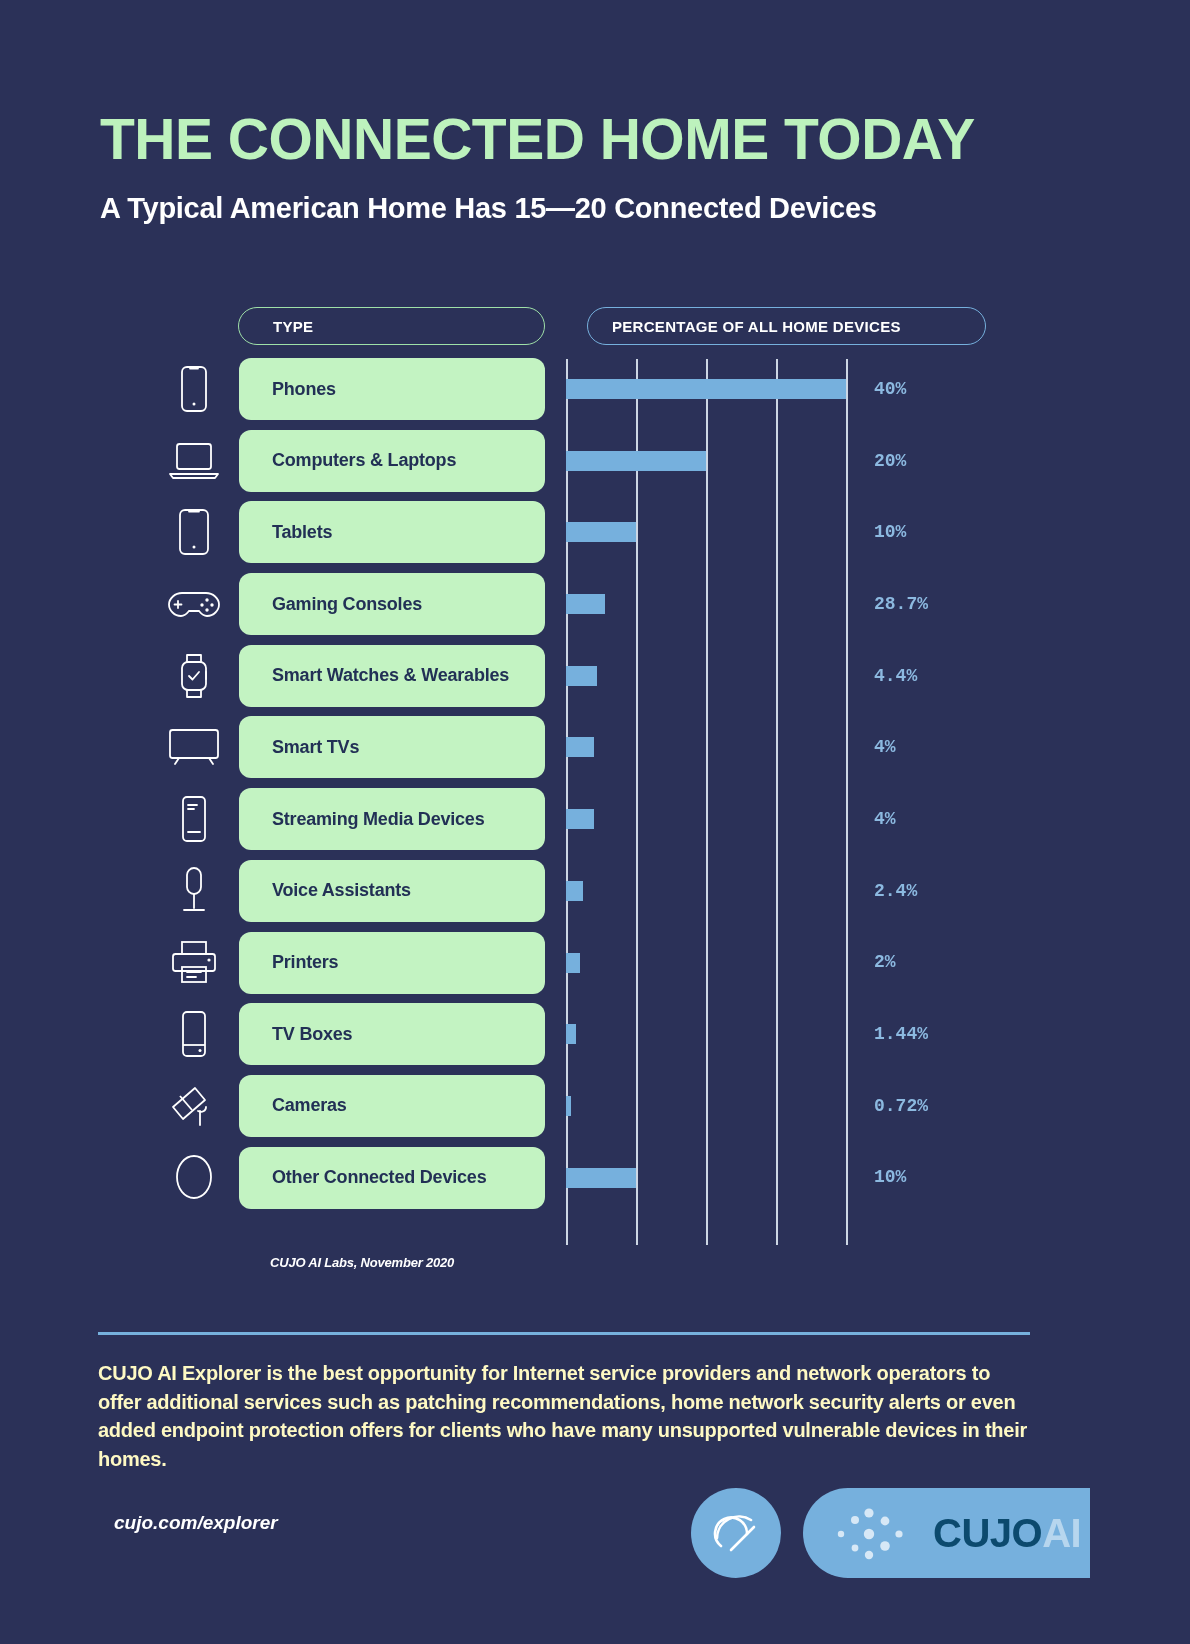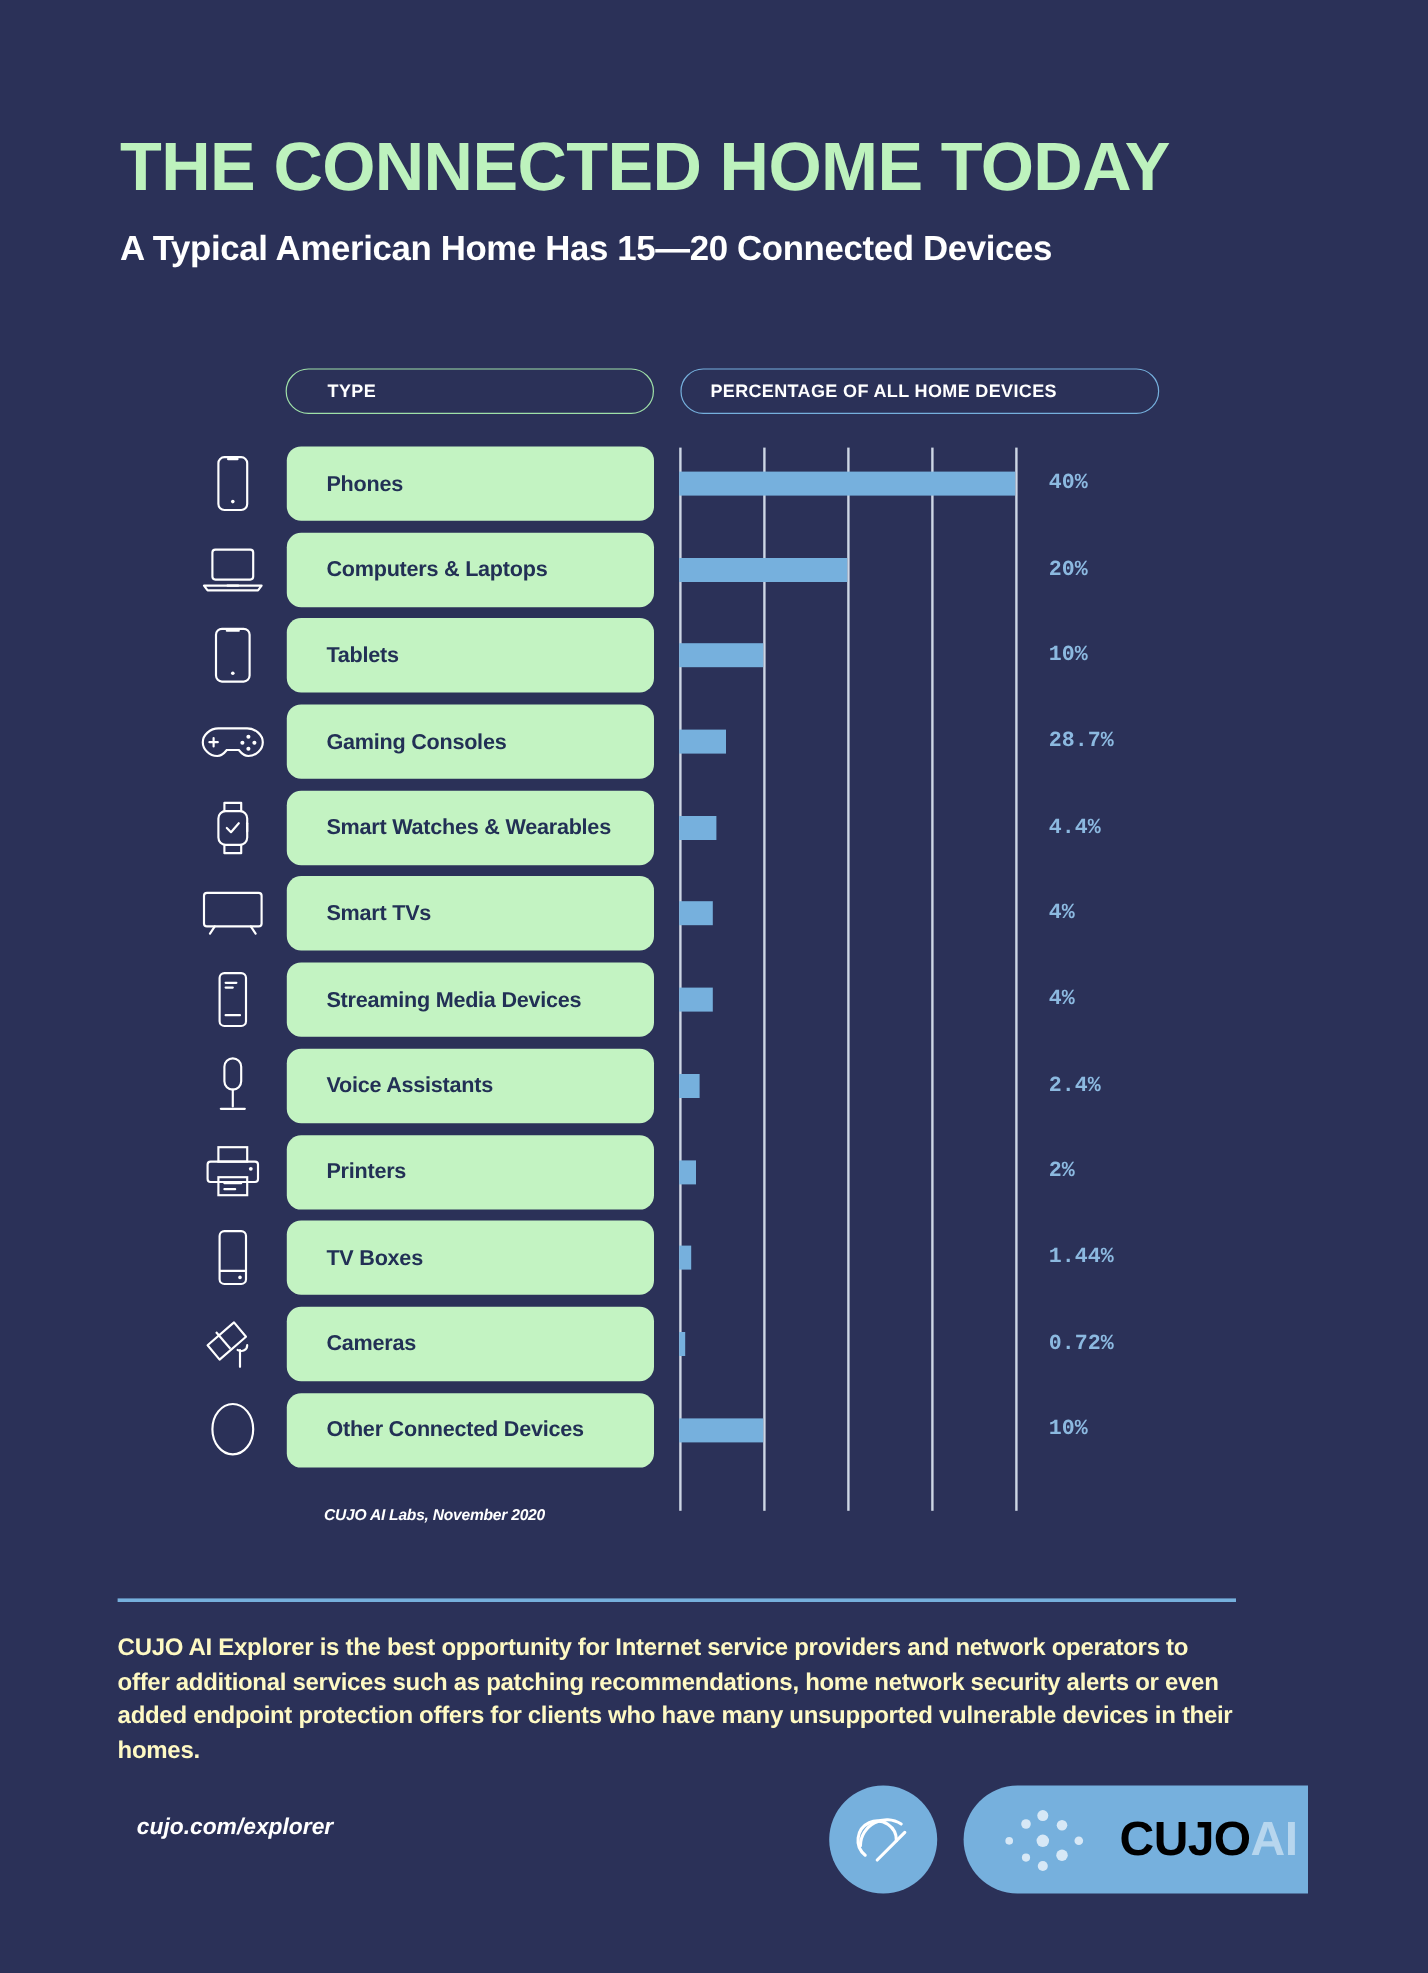--- a/index.html
+++ b/index.html
@@ -17,31 +17,31 @@
   .title {
     font-size: 57px; font-weight: bold; letter-spacing: -0.5px;
     color: #bdf2bd; line-height: 1.0;
   }
   .subtitle {
     font-size: 29px; font-weight: bold; color: #ffffff;
     margin-top: 24px; letter-spacing: -0.3px;
   }
 
   
-  .col-heads { position: absolute; left: 238px; top: 274px; display: flex; }
+  .col-heads { position: absolute; left: 238px; top: 274px; display: flex; gap: 20px; }
   .pill-outline {
     height: 38px; border-radius: 19px; display: flex; align-items: center;
     padding: 0 0 0 34px; font-size: 15px; font-weight: bold; color: #fff;
     letter-spacing: 0.3px;
   }
   .pill-type { width: 307px; border: 1.6px solid #9fe0a8; }
   .pill-pct { width: 399px; border: 1.6px solid #76b0dd; margin-left: 22px; padding-left: 24px; }
 
   
-  .chart { position: absolute; left: 0; top: 334px; width: 1172px; }
+  .chart { position: absolute; left: 0; top: 320px; width: 1172px; }
   .grid { position: absolute; left: 566px; top: 6px; width: 280px; height: 886px; }
   .gridline { position: absolute; top: 0; width: 1.6px; height: 886px; background: #cdd6e4; }
 
   .row { position: relative; height: 71.7px; }
   .icon-cell {
     position: absolute; left: 165px; top: 0; width: 58px; height: 71.7px;
     display: flex; align-items: center; justify-content: center;
   }
   .icon-cell svg { display: block; }
   .label-pill {
@@ -90,21 +90,21 @@
   .logo-banner {
     position: absolute; left: 112px; top: 0; width: 287px; height: 90px;
     background: #76b0dd; border-radius: 45px 0 0 45px;
     display: flex; align-items: center;
   }
   .logo-dots { position: absolute; left: 28px; top: 18px; }
   .logo-text {
     position: absolute; left: 130px; top: 50%; transform: translateY(-50%);
     font-size: 40px; font-weight: bold; letter-spacing: -0.5px; white-space: nowrap;
   }
-  .logo-cujo { color: #000000; }
+  .logo-cujo { color: #0c4a6e; }
   .logo-ai { color: #b7d6ee; }
 </style>
 </head>
 <body>
 
 <div class="page">
 
   <div class="header">
     <div class="title">THE CONNECTED HOME TODAY</div>
     <div class="subtitle">A Typical American Home Has 15—20 Connected Devices</div>

